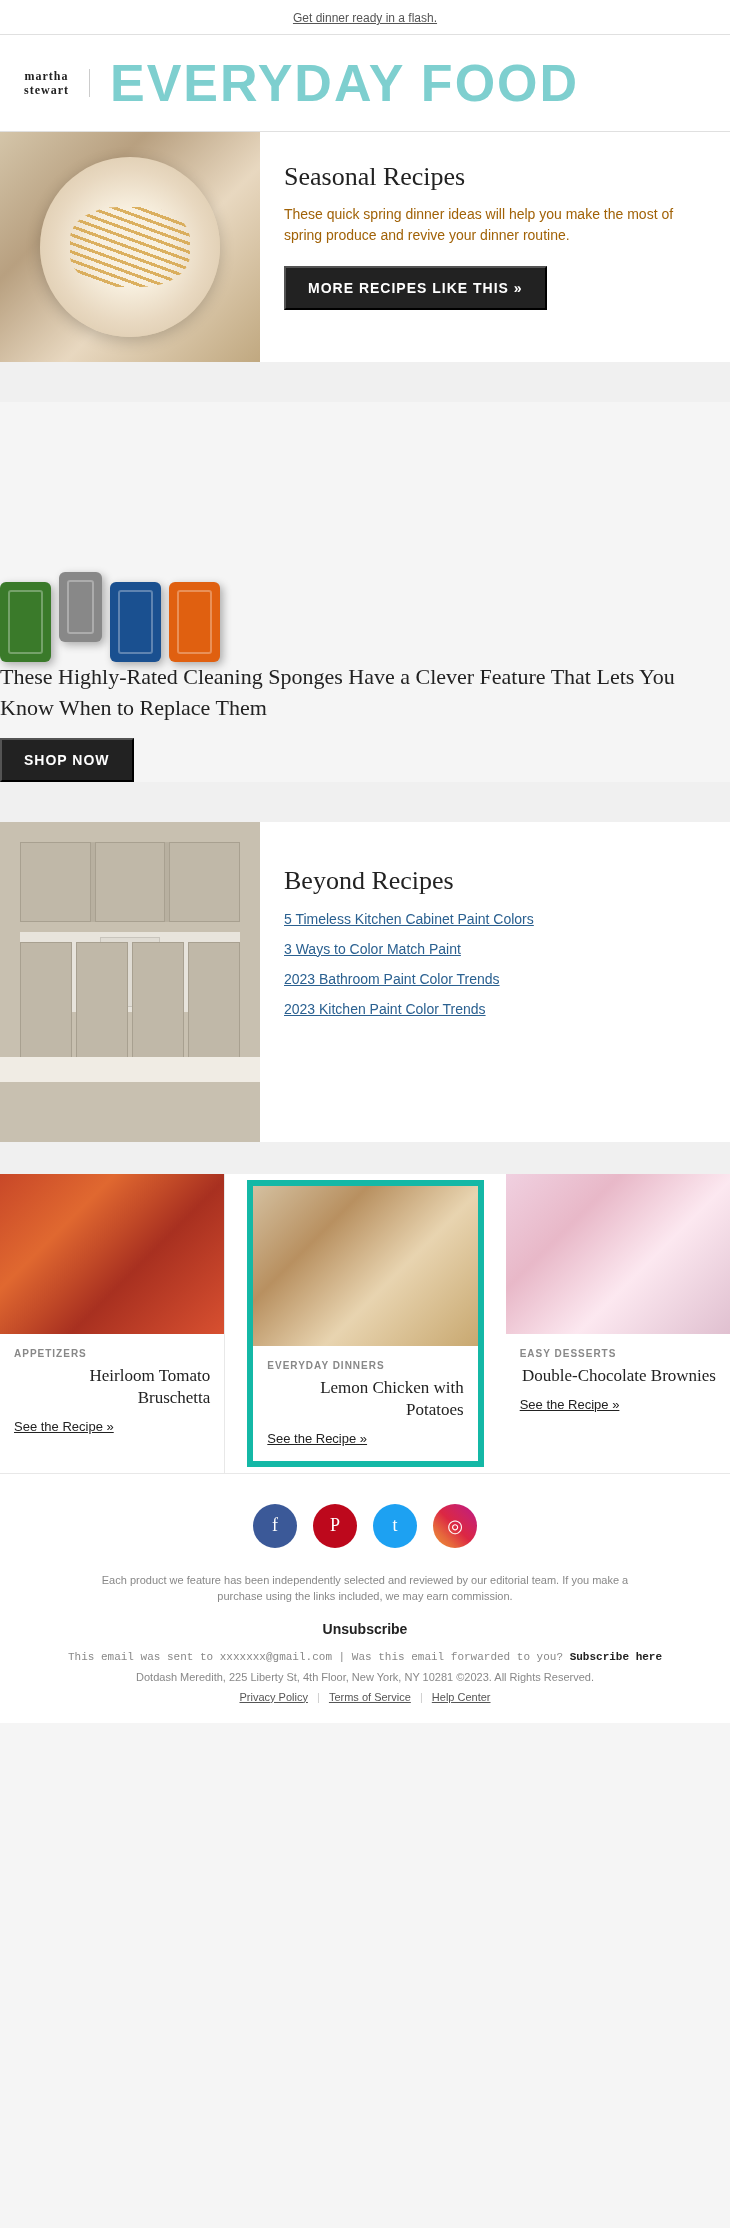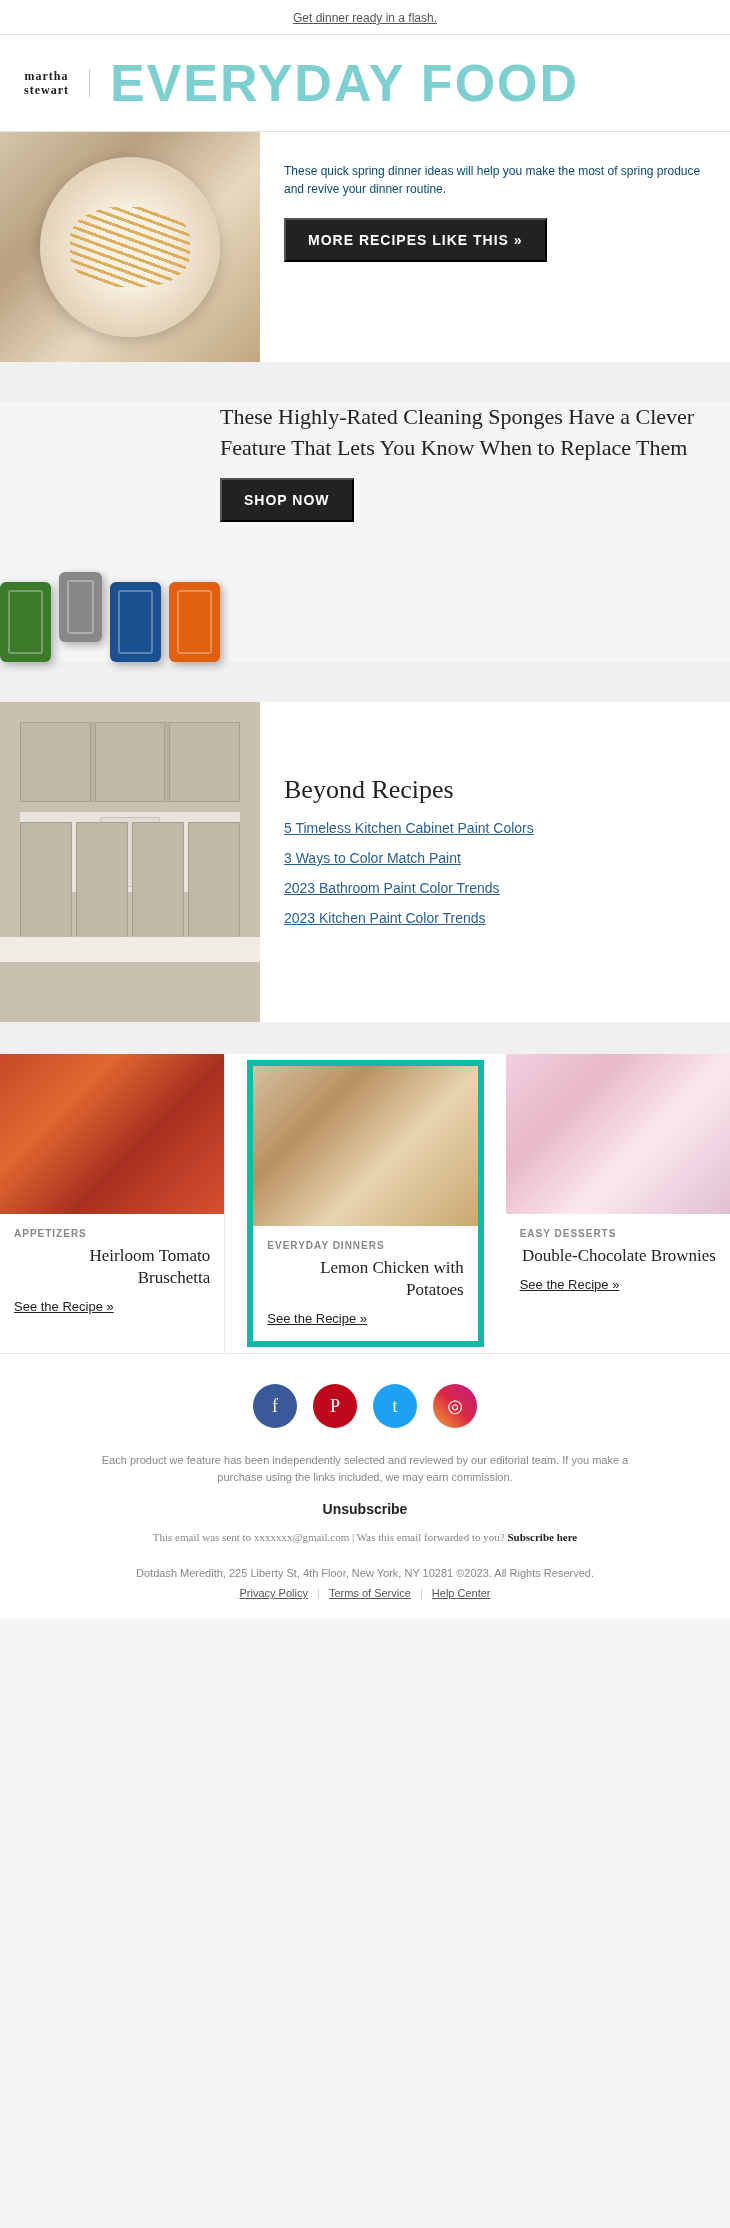--- a/index.html
+++ b/index.html
@@ -87,22 +87,22 @@
     }
     .section-title {
       font-family: Georgia, serif;
       font-size: 26px;
       font-weight: normal;
       color: #222;
       margin-bottom: 12px;
     }
     .section-text {
       font-family: Arial, sans-serif;
-      font-size: 12px;
-      color: #0c4a6e;
+      font-size: 14px;
+      color: #a16207;
       line-height: 1.5;
       margin-bottom: 20px;
     }
     .btn-dark {
       display: inline-block;
       background: #222;
       color: #fff;
       font-family: Arial, sans-serif;
       font-size: 14px;
       font-weight: bold;
@@ -162,22 +162,21 @@
     }
     .section-beyond .img-block {
       width: 260px;
       min-height: 320px;
       flex-shrink: 0;
       background: #d8d0c8;
       overflow: hidden;
     }
     .section-beyond .content {
       flex: 1;
-      padding: 33px 24px;
-      margin-top: 40px;
+      padding: 44px 24px;
     }
     .link-list {
       list-style: none;
       margin-top: 14px;
     }
     .link-list li {
       margin-bottom: 12px;
     }
     .link-list a {
       font-family: Arial, sans-serif;
@@ -293,24 +292,24 @@
       margin: 0 auto 16px;
     }
     .footer-unsubscribe {
       font-family: Arial, sans-serif;
       font-size: 14px;
       font-weight: bold;
       color: #222;
       margin-bottom: 14px;
     }
     .footer-email-info {
-      font-family: Liberation Serif, serif;
+      font-family: Liberation Mono, monospace;
       font-size: 11px;
       color: #888;
-      margin-bottom: 24px;
+      margin-bottom: 8px;
     }
     .footer-email-info a { color: #222; font-weight: bold; }
     .footer-address {
       font-family: Arial, sans-serif;
       font-size: 11px;
       color: #888;
       margin-bottom: 8px;
     }
     .footer-links {
       font-family: Arial, sans-serif;
@@ -420,20 +419,21 @@
     }
 
     .section-sponges-wrapper {
       background: #f0f0f0;
       padding: 16px 0;
     }
     .inner-sponge-section {
       background: #f5f5f5;
       display: flex;
       align-items: stretch;
+      flex-direction: column;
     }
   </style>
 </head>
 <body>
 
 <div class="top-banner">
   <a>Get dinner ready in a flash.</a>
 </div>
 
 <div class="header">
@@ -448,20 +448,21 @@
 
 <div class="section-recipes">
   <div class="img-block">
     <div class="food-img">
       <div class="pasta-plate">
         <div class="pasta-noodles"></div>
       </div>
     </div>
   </div>
   <div class="content">
+    <div class="section-title">Seasonal Recipes</div>
     <div class="section-text">These quick spring dinner ideas will help you make the most of spring produce and revive your dinner routine.</div>
     <button class="btn-dark">MORE RECIPES LIKE THIS »</button>
   </div>
 </div>
 
 <div class="divider"></div>
 
 <div class="section-sponges-wrapper">
   <div class="inner-sponge-section">
     <div class="img-block">

